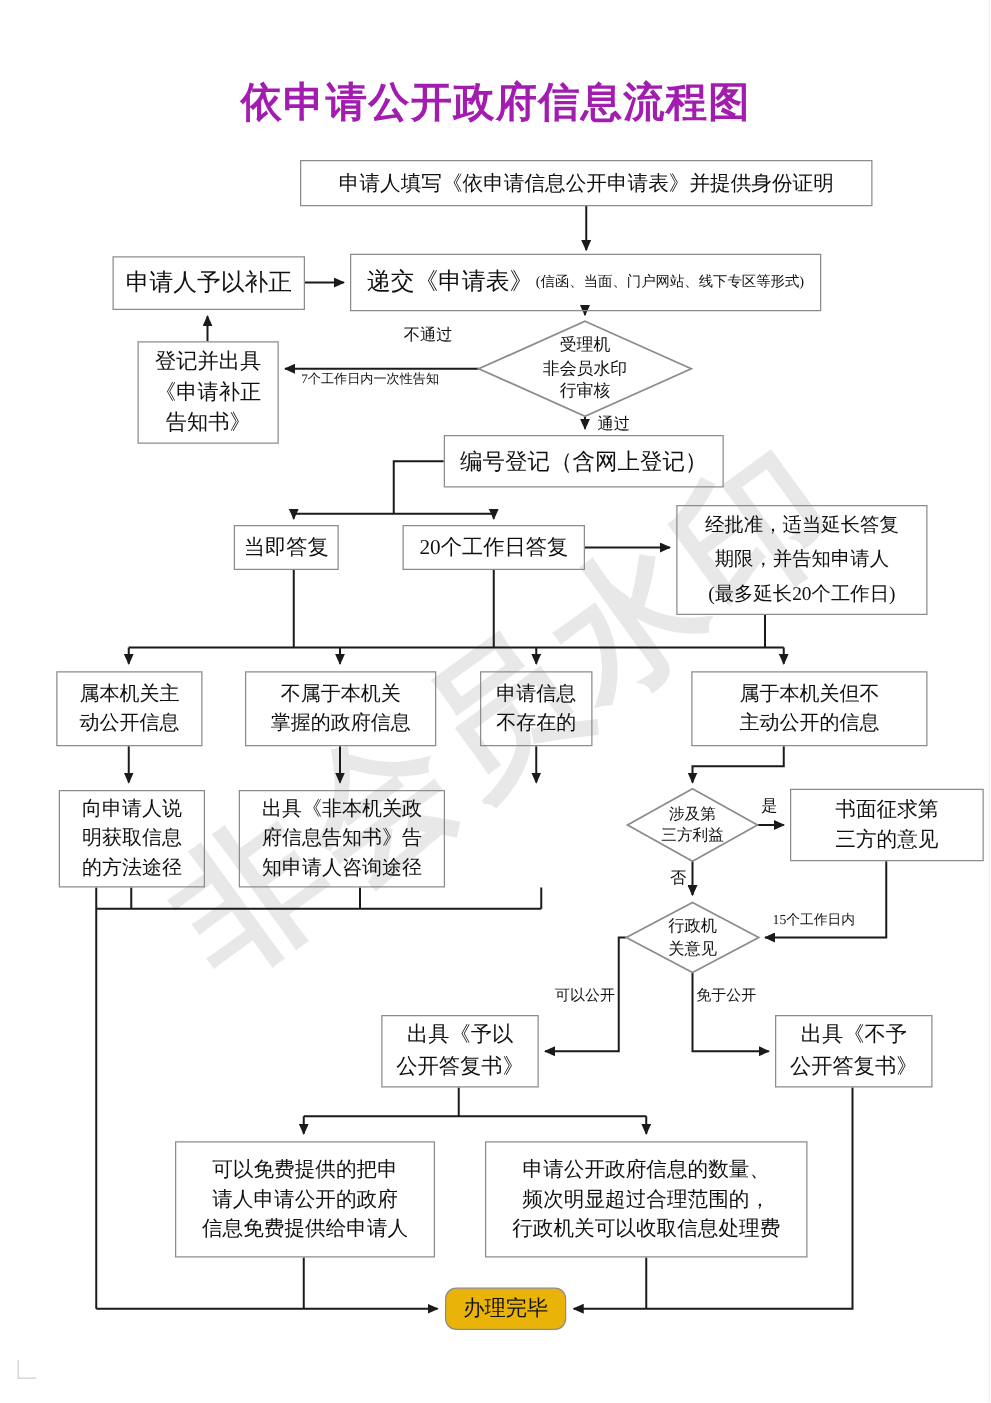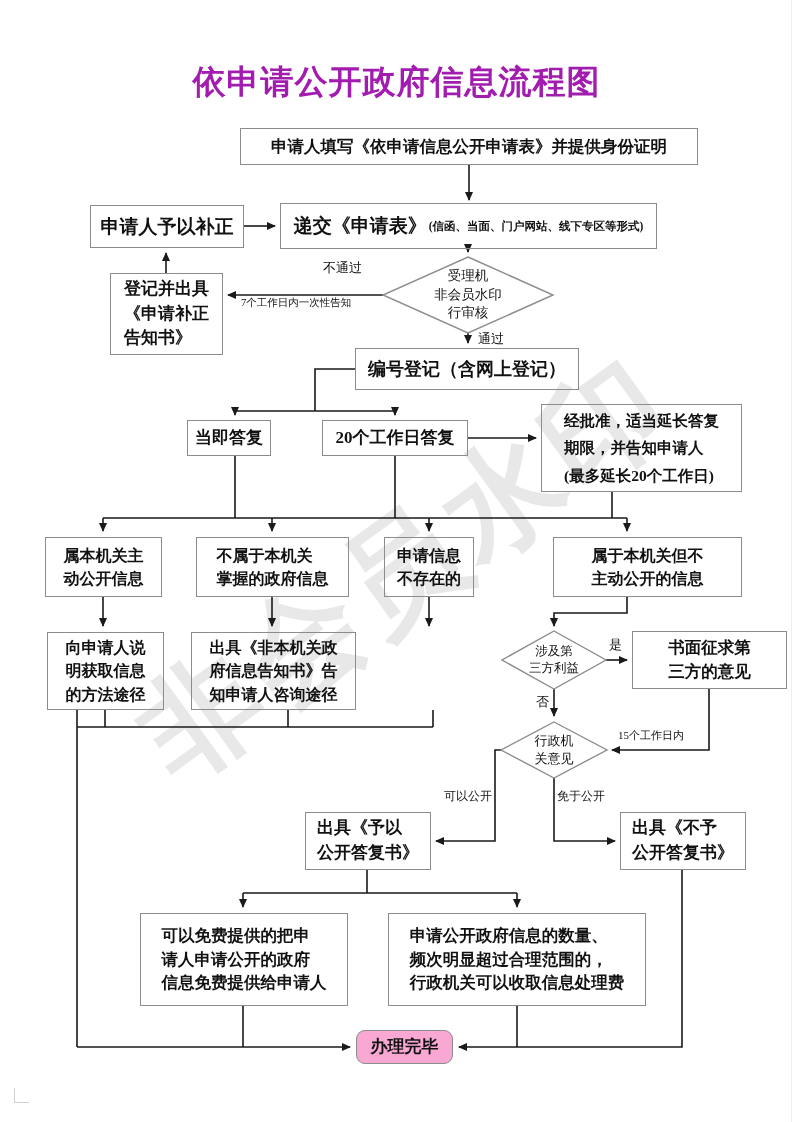--- a/index.html
+++ b/index.html
@@ -4,29 +4,29 @@
 <style>
   html,body{margin:0;padding:0;background:#fff;}
   #page{position:relative;width:793px;height:1122px;background:#ffffff;overflow:hidden;
         font-family:"Liberation Serif","DejaVu Serif",serif;color:#111;}
   #watermark{position:absolute;left:55px;top:495px;width:700px;height:150px;
         display:flex;align-items:center;justify-content:center;
         font-size:118px;font-weight:bold;letter-spacing:6px;color:#e8e8e8;
         transform:rotate(-36deg);user-select:none;z-index:0;font-family:"Liberation Serif",serif;}
   #edges{position:absolute;left:0;top:0;z-index:1;}
   .node{position:absolute;border:1.4px solid #8c8c8c;background:transparent;
-        display:flex;align-items:center;justify-content:center;text-align:left;
-        white-space:pre-line;box-sizing:border-box;z-index:2;line-height:1.45;font-weight:bold;}
+        display:flex;align-items:center;justify-content:center;text-align:center;
+        white-space:pre-line;box-sizing:border-box;z-index:2;line-height:1.45;}
   .dtext{position:absolute;display:flex;align-items:center;justify-content:center;
         text-align:center;white-space:pre-line;z-index:2;line-height:1.4;}
   .elabel{position:absolute;z-index:3;white-space:nowrap;}
   #title{position:absolute;left:0;top:60px;width:793px;text-align:center;
         font-family:"Liberation Sans","DejaVu Sans",sans-serif;font-weight:900;
         font-size:33px;letter-spacing:1px;color:#a21caf;z-index:2;}
-  #terminal{border-radius:9px;background:#f9a8d4;}
+  #terminal{border-radius:9px;background:#eab308;}
   .pagemark-l{position:absolute;left:14px;top:1088px;width:14px;height:14px;
         border-left:1.5px solid #cfcfcf;border-bottom:1.5px solid #cfcfcf;z-index:0;}
   .pageedge-r{position:absolute;right:1px;top:0;width:0;height:1122px;
         border-right:1.5px solid #efefef;z-index:0;}
 </style>
 </head>
 <body>
 
 <div id="page">
 

